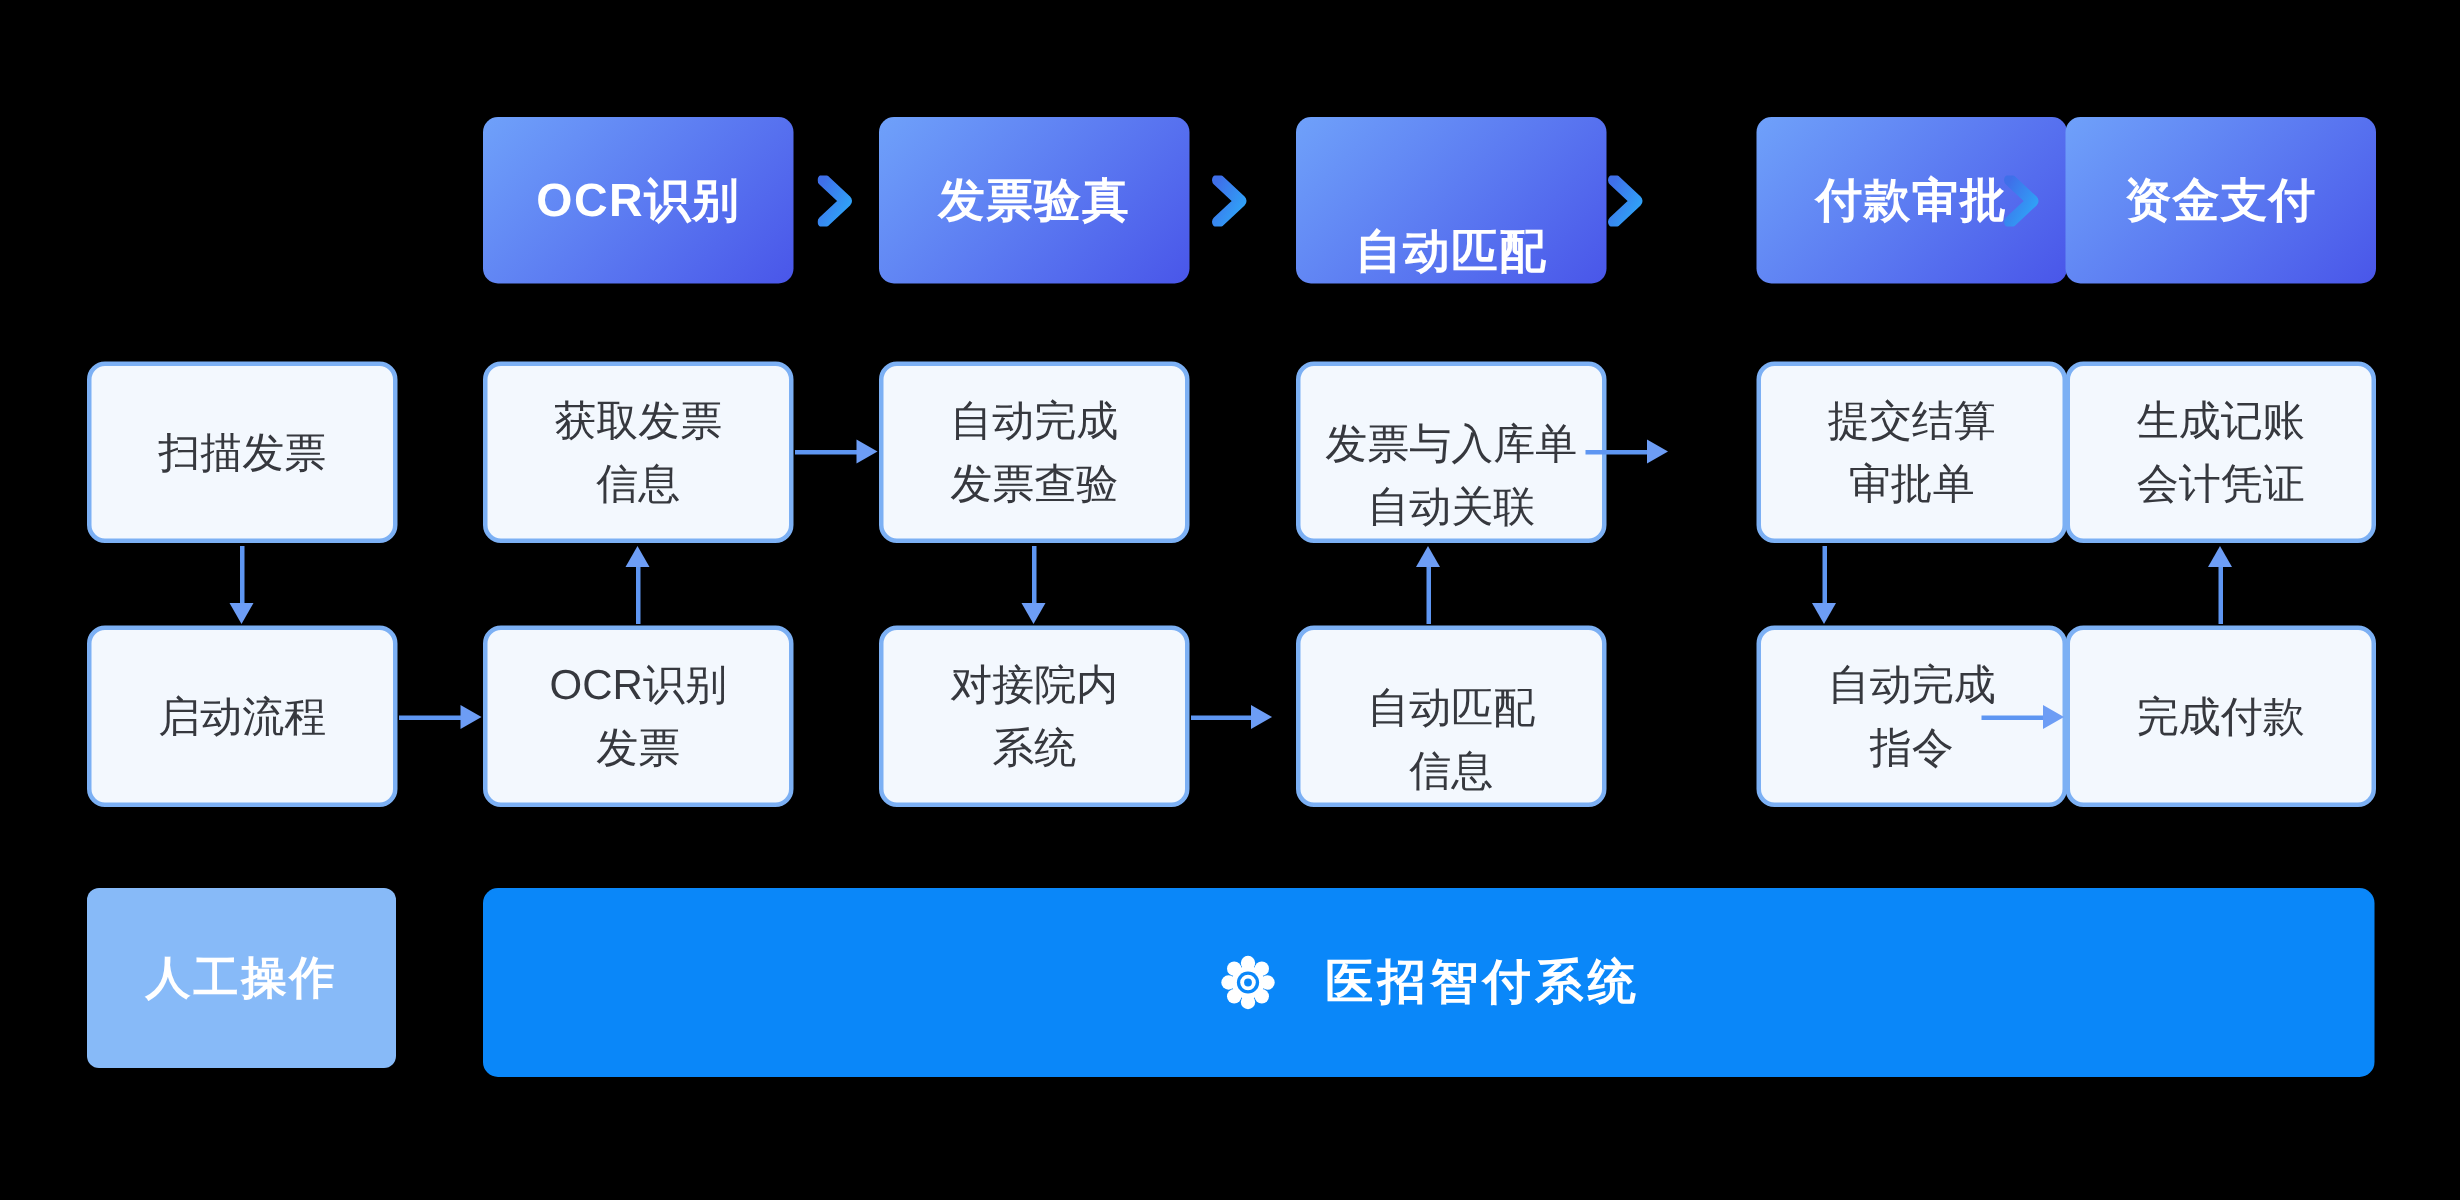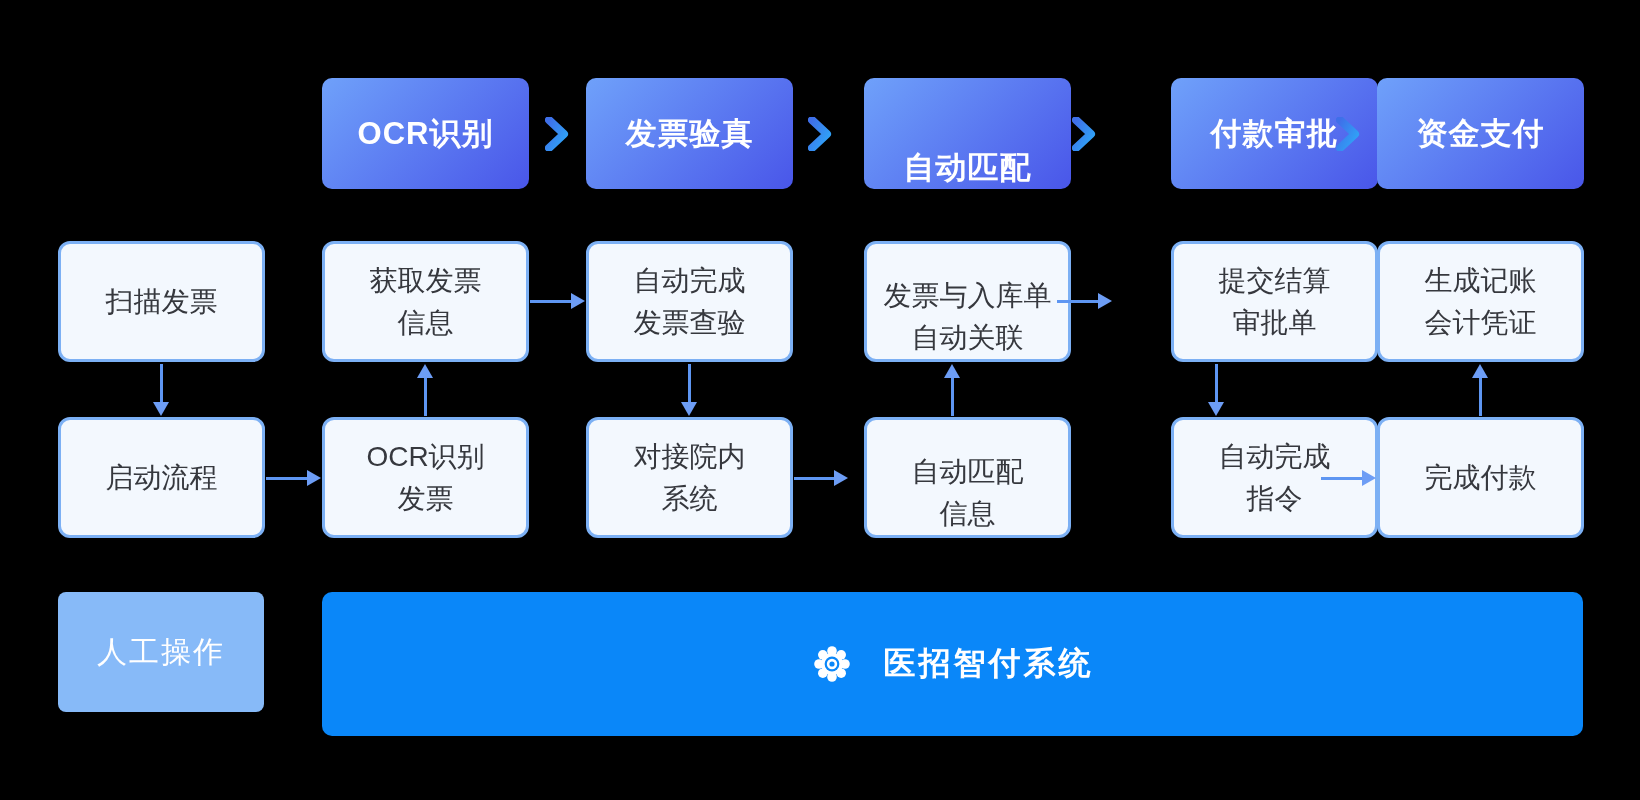--- a/index.html
+++ b/index.html
@@ -40,25 +40,25 @@
   .ar-v.up .ln{top:11px;bottom:0;}
   .ar-v.up .hd{position:absolute;top:0;left:1px;width:0;height:0;
     border-left:8px solid transparent;border-right:8px solid transparent;border-bottom:14px solid #6D9DF5;}
   .ar-h{height:18px;}
   .ar-h .ln{position:absolute;top:7.5px;height:3px;left:0;right:11px;background:#5E96F2;}
   .ar-h .hd{position:absolute;right:0;top:1px;width:0;height:0;
     border-top:8px solid transparent;border-bottom:8px solid transparent;border-left:14px solid #6D9DF5;}
   
   .manual{
     position:absolute;left:58px;top:592px;width:206px;height:120px;border-radius:8px;
-    background:#87BAF8;color:#fff;font-size:30px;font-weight:normal;letter-spacing:2px;
+    background:#87BAF8;color:#fff;font-size:30px;font-weight:bold;letter-spacing:2px;
     display:flex;align-items:center;justify-content:center;
   }
   .sysbar{
-    position:absolute;left:322px;top:592px;width:1261px;height:144px;border-radius:10px;
+    position:absolute;left:322px;top:592px;width:1261px;height:126px;border-radius:10px;
     background:#0A87F9;color:#fff;font-size:32px;font-weight:bold;letter-spacing:3px;
     display:flex;align-items:center;justify-content:center;gap:32px;
   }
 </style>
 </head>
 <body>
 
 <div class="canvas">
 
   <div class="stage c2">

